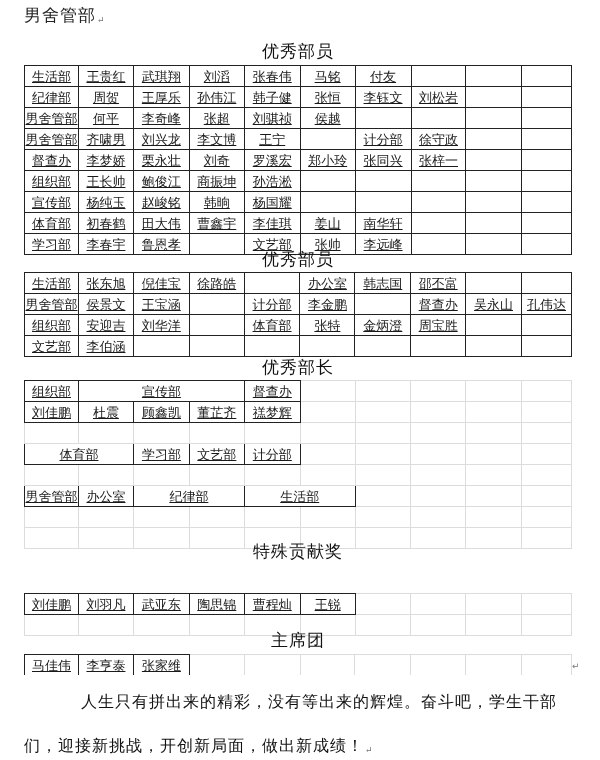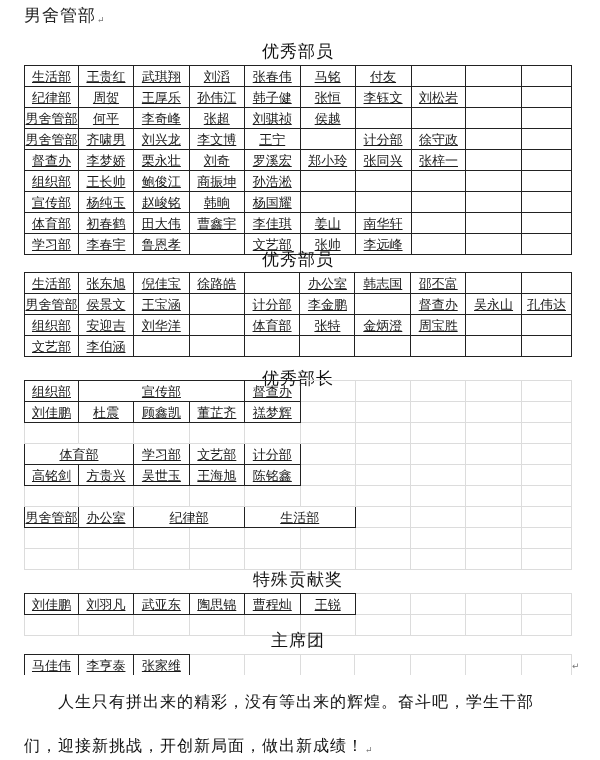--- a/index.html
+++ b/index.html
@@ -216,21 +216,21 @@
             <td class="b"></td>
             <td class="b"></td>
             <td class="b"></td>
             <td class="b"></td>
             <td class="b"></td>
             <td class="b"></td>
           </tr>
         </tbody>
     </table>
 
-    <div class="sec-title" style="top:367px;">优秀部长</div>
+    <div class="sec-title" style="top:356px;">优秀部长</div>
     <table class="grid" style="top:380px;">
       <colgroup>
           <col style="width:54px">
           <col style="width:55px">
           <col style="width:56px">
           <col style="width:55px">
           <col style="width:56px">
           <col style="width:55px">
           <col style="width:56px">
           <col style="width:55px">
@@ -276,32 +276,20 @@
           <td class="b" colspan="2">体育部</td>
           <td class="b">学习部</td>
           <td class="b">文艺部</td>
           <td class="b">计分部</td>
           <td class="bl"></td>
             <td></td>
             <td></td>
             <td></td>
             <td></td>
         </tr>
-        <tr>
-          <td class="b">高铭剑</td>
-          <td class="b">方贵兴</td>
-          <td class="b">吴世玉</td>
-          <td class="b">王海旭</td>
-          <td class="b">陈铭鑫</td>
-          <td class="bl"></td>
-            <td></td>
-            <td></td>
-            <td></td>
-            <td></td>
-        </tr>
         <tr style="height:17px">
             <td></td>
             <td></td>
             <td></td>
             <td></td>
             <td></td>
             <td></td>
             <td></td>
             <td></td>
             <td></td>
@@ -337,21 +325,21 @@
             <td></td>
             <td></td>
             <td></td>
             <td></td>
             <td></td>
             <td></td>
           </tr>
       </tbody>
     </table>
 
-    <div class="sec-title" style="top:568px;">特殊贡献奖</div>
+    <div class="sec-title" style="top:540px;">特殊贡献奖</div>
     <table class="grid" style="top:593px;">
       <colgroup>
           <col style="width:54px">
           <col style="width:55px">
           <col style="width:56px">
           <col style="width:55px">
           <col style="width:56px">
           <col style="width:55px">
           <col style="width:56px">
           <col style="width:55px">
@@ -412,16 +400,16 @@
             <td style="border-bottom:none;"></td>
             <td style="border-bottom:none;"></td>
             <td style="border-bottom:none;"></td>
         </tr>
       </tbody>
     </table>
   </div>
 
   <span class="mark" style="left:572px; top:661px;">↵</span>
 
-  <div class="para" style="top:680px; text-indent:34px;">人生只有拼出来的精彩，没有等出来的辉煌。奋斗吧，学生干部</div>
+  <div class="para" style="top:680px; text-indent:34px;text-align:center;">人生只有拼出来的精彩，没有等出来的辉煌。奋斗吧，学生干部</div>
   <div class="para" style="top:724px;"><span>们，迎接新挑战，开创新局面，做出新成绩！</span><span class="pilcrow">↵</span></div>
 
 </div>
 
 </body></html>

